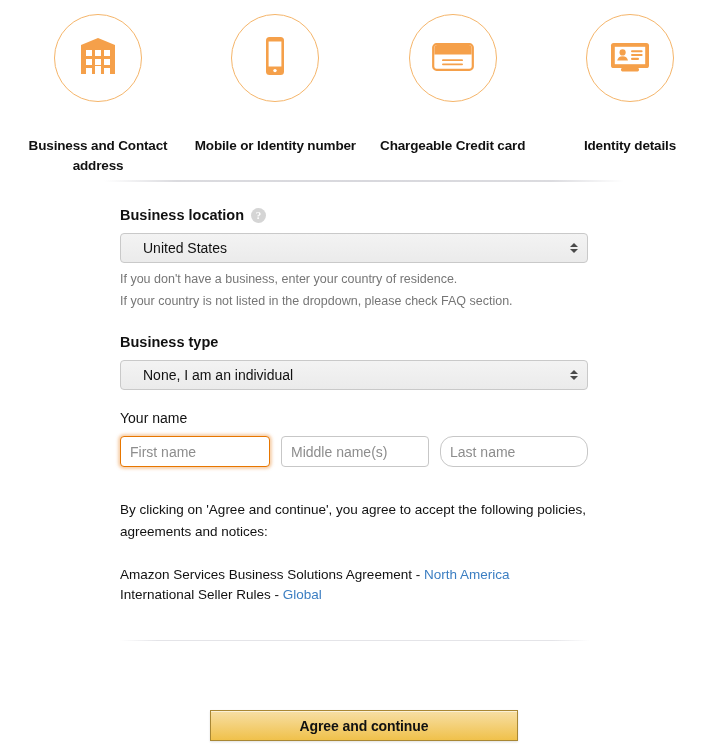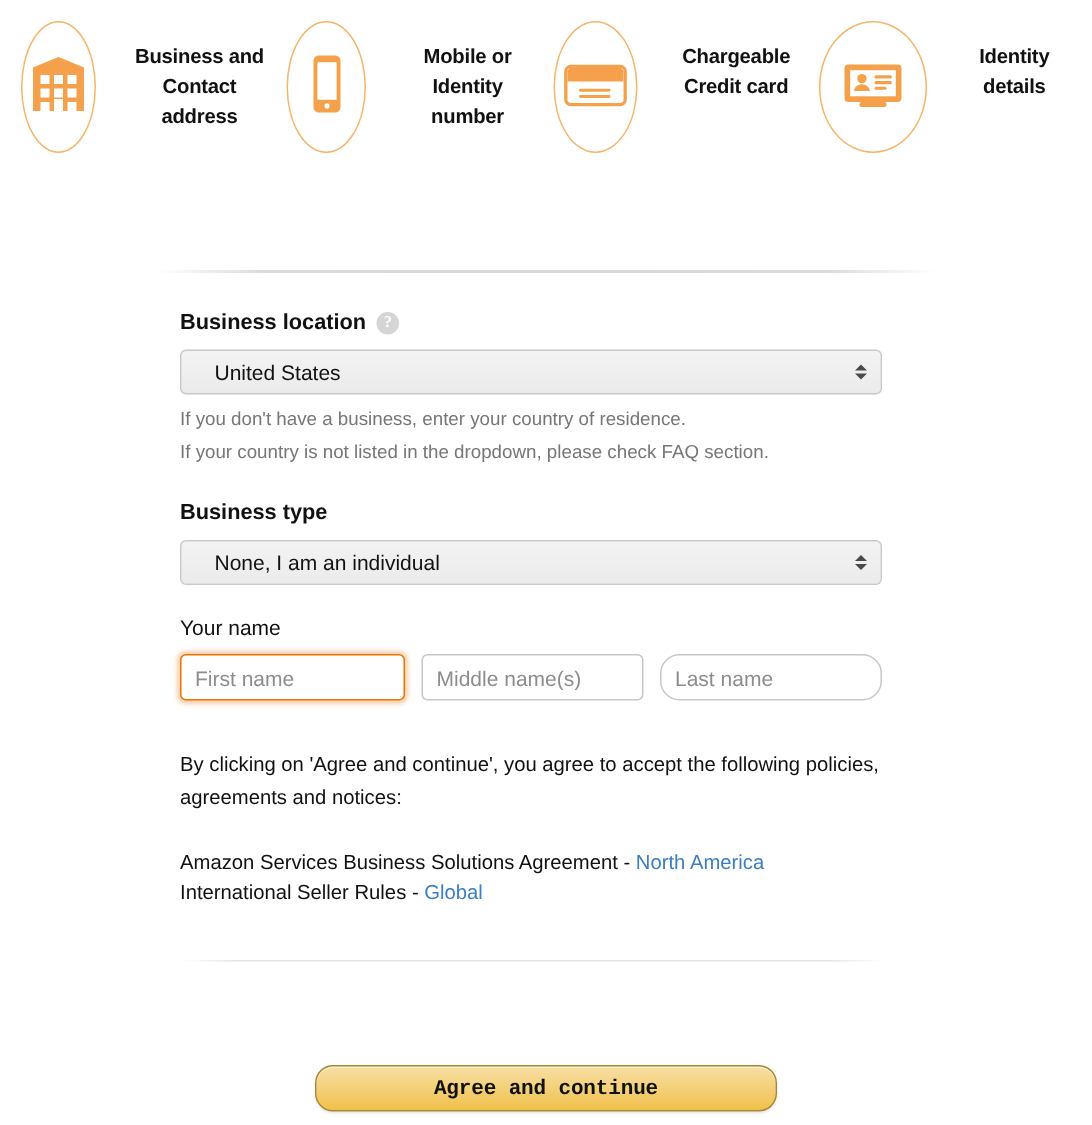--- a/index.html
+++ b/index.html
@@ -29,22 +29,22 @@
     left: 0;
     width: 728px;
     display: flex;
     justify-content: space-between;
     padding: 0 14px;
     box-sizing: border-box;
   }
   .step {
     width: 168px;
     display: flex;
-    flex-direction: row;
-    align-items: flex-start;
+    flex-direction: column;
+    align-items: center;
     gap: 20px;
   }
   .step-circle {
     width: 88px;
     height: 88px;
     border-radius: 50%;
     border: 1.4px solid #f5b56a;
     display: flex;
     align-items: center;
     justify-content: center;
@@ -218,24 +218,24 @@
     left: 0;
     top: 710px;
     width: 728px;
     display: flex;
     justify-content: center;
   }
   .submit-btn {
     width: 308px;
     height: 31px;
     border: 1px solid #a88734;
-    border-radius: 12px;
+    border-radius: 0;
     background: linear-gradient(to bottom, #f7dfa5 0%, #f0c14b 100%);
     box-shadow: 0 1px 0 rgba(255,255,255,0.55) inset, 0 1px 2px rgba(0,0,0,0.12);
-    font-family: Liberation Mono, monospace;
+    font-family: Liberation Sans, sans-serif;
     font-size: 14px;
     font-weight: bold;
     color: #111111;
     cursor: pointer;
     letter-spacing: -0.1px;
   }
 </style>
 </head>
 <body>
 

